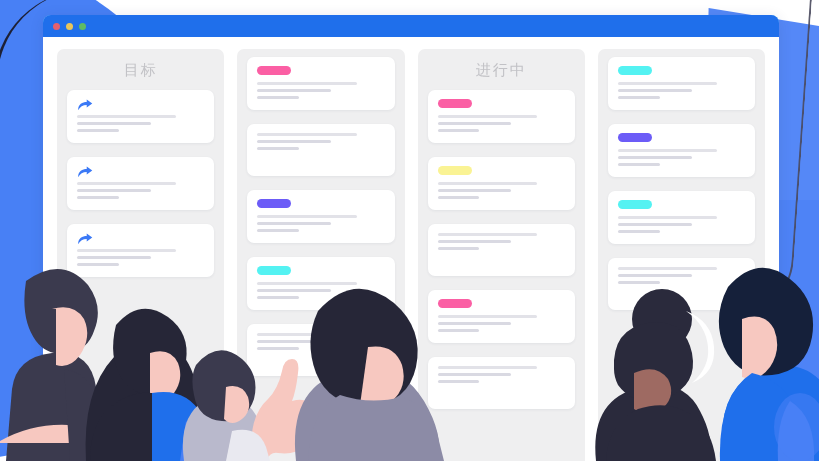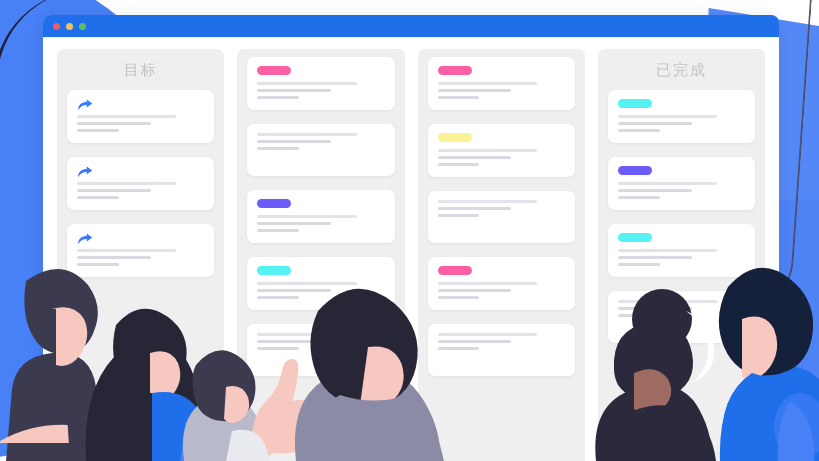--- a/index.html
+++ b/index.html
@@ -175,20 +175,21 @@
             <div class="card">
               <div class="lines">
                 <div class="ln w1"></div>
                 <div class="ln w2"></div>
                 <div class="ln w3"></div>
               </div>
             </div>
           </div>
         </div>
         <div class="column">
+          <div class="col-title">进行中</div>
           <div class="col-cards">
             <div class="card">
               <span class="tag" style="background: rgb(251, 95, 164);"></span>
               <div class="lines">
                 <div class="ln w1"></div>
                 <div class="ln w2"></div>
                 <div class="ln w3"></div>
               </div>
             </div>
             <div class="card">
@@ -217,21 +218,20 @@
             <div class="card">
               <div class="lines">
                 <div class="ln w1"></div>
                 <div class="ln w2"></div>
                 <div class="ln w3"></div>
               </div>
             </div>
           </div>
         </div>
         <div class="column">
-          <div class="col-title">已完成</div>
           <div class="col-cards">
             <div class="card">
               <span class="tag" style="background: rgb(84, 242, 242);"></span>
               <div class="lines">
                 <div class="ln w1"></div>
                 <div class="ln w2"></div>
                 <div class="ln w3"></div>
               </div>
             </div>
             <div class="card">

